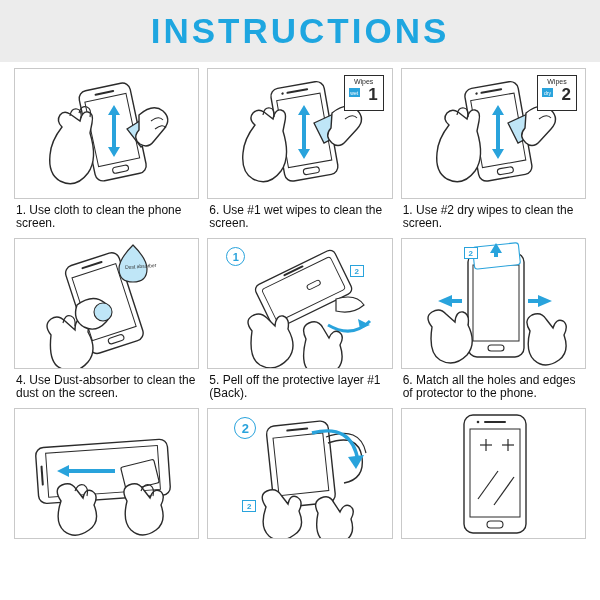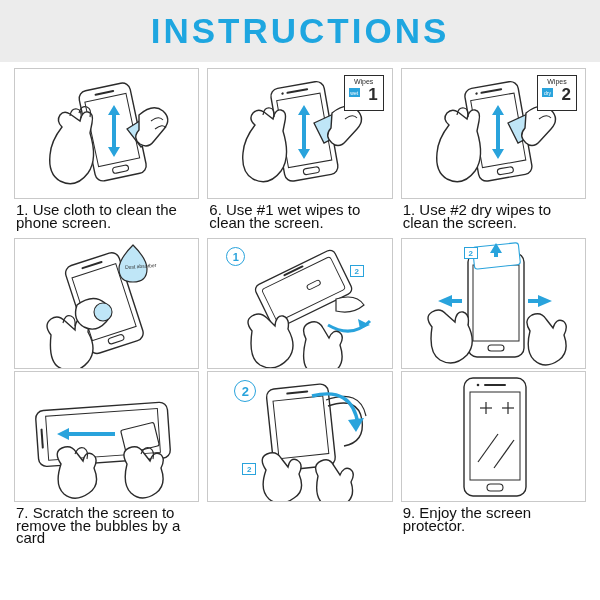--- a/index.html
+++ b/index.html
@@ -54,21 +54,21 @@
   }
   .panel {
     position: relative;
     border: 1px solid #c9c9c9;
     background: #ffffff;
     height: 131px;
     box-sizing: border-box;
     overflow: hidden;
   }
   .caption {
-    font-size: 15px;
+    font-size: 12px;
     line-height: 12.5px;
     color: #111;
     padding: 5px 2px 6px 2px;
     min-height: 26px;
   }
   .wipe-pack {
     position: absolute;
     border: 1.3px solid #2b2b2b;
     background: #fff;
     box-sizing: border-box;
@@ -218,20 +218,21 @@
             <path d="M118 6 q14 14 14 24 q0 13 -14 13 q-14 0 -14 -13 q0 -10 14 -24 z" fill="#bfe6f7" stroke="#2b2b2b" stroke-width="1.2"></path>
 
             <path d="M36 96 q-8 -10 0 -16 q7 -5 14 2 l10 9 q0 -12 8 -11 q7 1 5 13 q10 18 0 30 q-12 14 -28 6 q-12 -6 -9 -33 z" fill="#fff" stroke="#2b2b2b" stroke-width="1.4"></path>
             <path d="M48 84 q2 -9 8 -7 q5 2 4 10" fill="none" stroke="#2b2b2b" stroke-width="1.2"></path>
 
             <path d="M62 66 q16 -12 28 -2 q10 9 1 19 q-10 11 -22 5 q-12 -7 -7 -22 z" fill="#fff" stroke="#2b2b2b" stroke-width="1.4"></path>
             <circle cx="88" cy="73" r="9" fill="#bfe6f7" stroke="#2b2b2b" stroke-width="1.1"></circle>
           </svg>
           <div class="label-sm" style="right:42px; top:24px; transform:rotate(-4deg);">Dust absorber</div>
         </div>
+        <div class="caption">4. Use Dust-absorber to clean the dust on the screen.</div>
       </div>
 
       <div class="cell">
         <div class="panel">
           <svg width="186" height="130" viewBox="0 0 186 130">
 
             <g transform="rotate(-26 92 52)">
               <rect x="52" y="28" width="88" height="48" rx="6" fill="#fff" stroke="#2b2b2b" stroke-width="1.3"></rect>
               <rect x="58" y="34" width="76" height="36" rx="3" fill="#fff" stroke="#2b2b2b" stroke-width="0.9"></rect>
               <rect x="84" y="30" width="22" height="2" rx="1" fill="#2b2b2b"></rect>
@@ -242,20 +243,21 @@
 
             <path d="M120 86 q24 14 42 -4" fill="none" stroke="#29a3dc" stroke-width="3"></path>
             <polygon points="162,86 150,80 152,90" fill="#29a3dc"></polygon>
 
             <path d="M44 92 q-8 -10 0 -15 q8 -5 15 2 l8 8 q1 -11 8 -10 q7 2 5 13 q10 18 0 30 q-13 14 -28 6 q-12 -7 -8 -34 z" fill="#fff" stroke="#2b2b2b" stroke-width="1.4"></path>
             <path d="M98 100 q-6 -12 3 -16 q9 -4 14 5 l6 10 q4 -9 10 -6 q6 4 1 13 q6 18 -5 26 q-14 10 -26 0 q-9 -8 -3 -32 z" fill="#fff" stroke="#2b2b2b" stroke-width="1.4"></path>
           </svg>
           <div class="badge-circle" style="left:18px; top:8px; width:19px; height:19px;">1</div>
           <div class="tag-blue" style="right:28px; top:26px; width:14px; height:12px;">2</div>
         </div>
+        <div class="caption">5. Pell off the protective layer #1 (Back).</div>
       </div>
 
       <div class="cell">
         <div class="panel">
           <svg width="186" height="130" viewBox="0 0 186 130">
 
             <rect x="66" y="14" width="56" height="104" rx="9" fill="#fff" stroke="#2b2b2b" stroke-width="1.4"></rect>
             <rect x="71" y="26" width="46" height="76" fill="#fff" stroke="#2b2b2b" stroke-width="1"></rect>
             <rect x="83" y="19" width="22" height="2" rx="1" fill="#2b2b2b"></rect>
             <rect x="86" y="106" width="16" height="6" rx="3" fill="#fff" stroke="#2b2b2b" stroke-width="1.1"></rect>
@@ -268,20 +270,21 @@
               <polygon points="36,62 50,56 50,60 60,60 60,64 50,64 50,68"></polygon>
               <polygon points="150,62 136,56 136,60 126,60 126,64 136,64 136,68"></polygon>
               <polygon points="94,4 100,14 96,14 96,18 92,18 92,14 88,14"></polygon>
             </g>
 
             <path d="M30 88 q-8 -10 0 -15 q8 -5 14 2 l9 8 q1 -11 8 -10 q7 2 5 13 q9 18 -1 30 q-13 13 -27 5 q-12 -7 -8 -33 z" fill="#fff" stroke="#2b2b2b" stroke-width="1.4"></path>
             <path d="M128 92 q-7 -11 2 -16 q9 -4 14 4 l7 9 q3 -10 10 -7 q6 4 1 14 q6 17 -5 25 q-14 10 -25 0 q-9 -9 -4 -29 z" fill="#fff" stroke="#2b2b2b" stroke-width="1.4"></path>
           </svg>
           <div class="tag-blue" style="left:62px; top:8px; width:14px; height:12px;">2</div>
         </div>
+        <div class="caption">6. Match all the holes and edges of protector to the phone.</div>
       </div>
 
       <div class="cell">
         <div class="panel">
           <svg width="186" height="130" viewBox="0 0 186 130">
 
             <g transform="rotate(-4 93 62)">
               <rect x="22" y="34" width="132" height="56" rx="8" fill="#fff" stroke="#2b2b2b" stroke-width="1.4"></rect>
               <rect x="32" y="40" width="112" height="44" fill="#fff" stroke="#2b2b2b" stroke-width="1"></rect>
               <rect x="26" y="52" width="2" height="20" rx="1" fill="#2b2b2b"></rect>
@@ -292,21 +295,20 @@
             <g fill="#29a3dc">
               <polygon points="42,62 54,56 54,60 100,60 100,64 54,64 54,68"></polygon>
             </g>
 
             <path d="M46 92 q-8 -12 1 -16 q9 -4 14 4 l7 9 q2 -10 9 -7 q7 4 2 14 q7 17 -5 25 q-14 10 -25 1 q-10 -9 -3 -30 z" fill="#fff" stroke="#2b2b2b" stroke-width="1.4"></path>
             <path d="M112 92 q-7 -12 2 -16 q9 -4 14 4 l7 9 q3 -10 10 -7 q6 4 1 14 q6 17 -5 25 q-14 10 -25 0 q-9 -9 -4 -29 z" fill="#fff" stroke="#2b2b2b" stroke-width="1.4"></path>
             <path d="M60 82 q3 -8 9 -6 q5 3 3 11" fill="none" stroke="#2b2b2b" stroke-width="1.1"></path>
             <path d="M126 82 q3 -8 9 -6 q5 3 3 11" fill="none" stroke="#2b2b2b" stroke-width="1.1"></path>
           </svg>
         </div>
-        <div class="caption">7. Scratch the screen to remove the bubbles by a card</div>
       </div>
 
       <div class="cell">
         <div class="panel">
           <svg width="186" height="130" viewBox="0 0 186 130">
 
             <g transform="rotate(-6 96 56)">
               <rect x="62" y="14" width="62" height="82" rx="8" fill="#fff" stroke="#2b2b2b" stroke-width="1.4"></rect>
               <rect x="68" y="26" width="50" height="58" fill="#fff" stroke="#2b2b2b" stroke-width="1"></rect>
               <rect x="82" y="19" width="22" height="2" rx="1" fill="#2b2b2b"></rect>
@@ -338,18 +340,17 @@
             <g stroke="#2b2b2b" stroke-width="1.2">
               <line x1="78" y1="36" x2="90" y2="36"></line>
               <line x1="84" y1="30" x2="84" y2="42"></line>
               <line x1="100" y1="36" x2="112" y2="36"></line>
               <line x1="106" y1="30" x2="106" y2="42"></line>
               <line x1="76" y1="90" x2="96" y2="62"></line>
               <line x1="92" y1="96" x2="112" y2="68"></line>
             </g>
           </svg>
         </div>
-        <div class="caption">9. Enjoy the screen protector.</div>
       </div>
 
     </div>
   </div>
 </div>
 
 </body></html>

